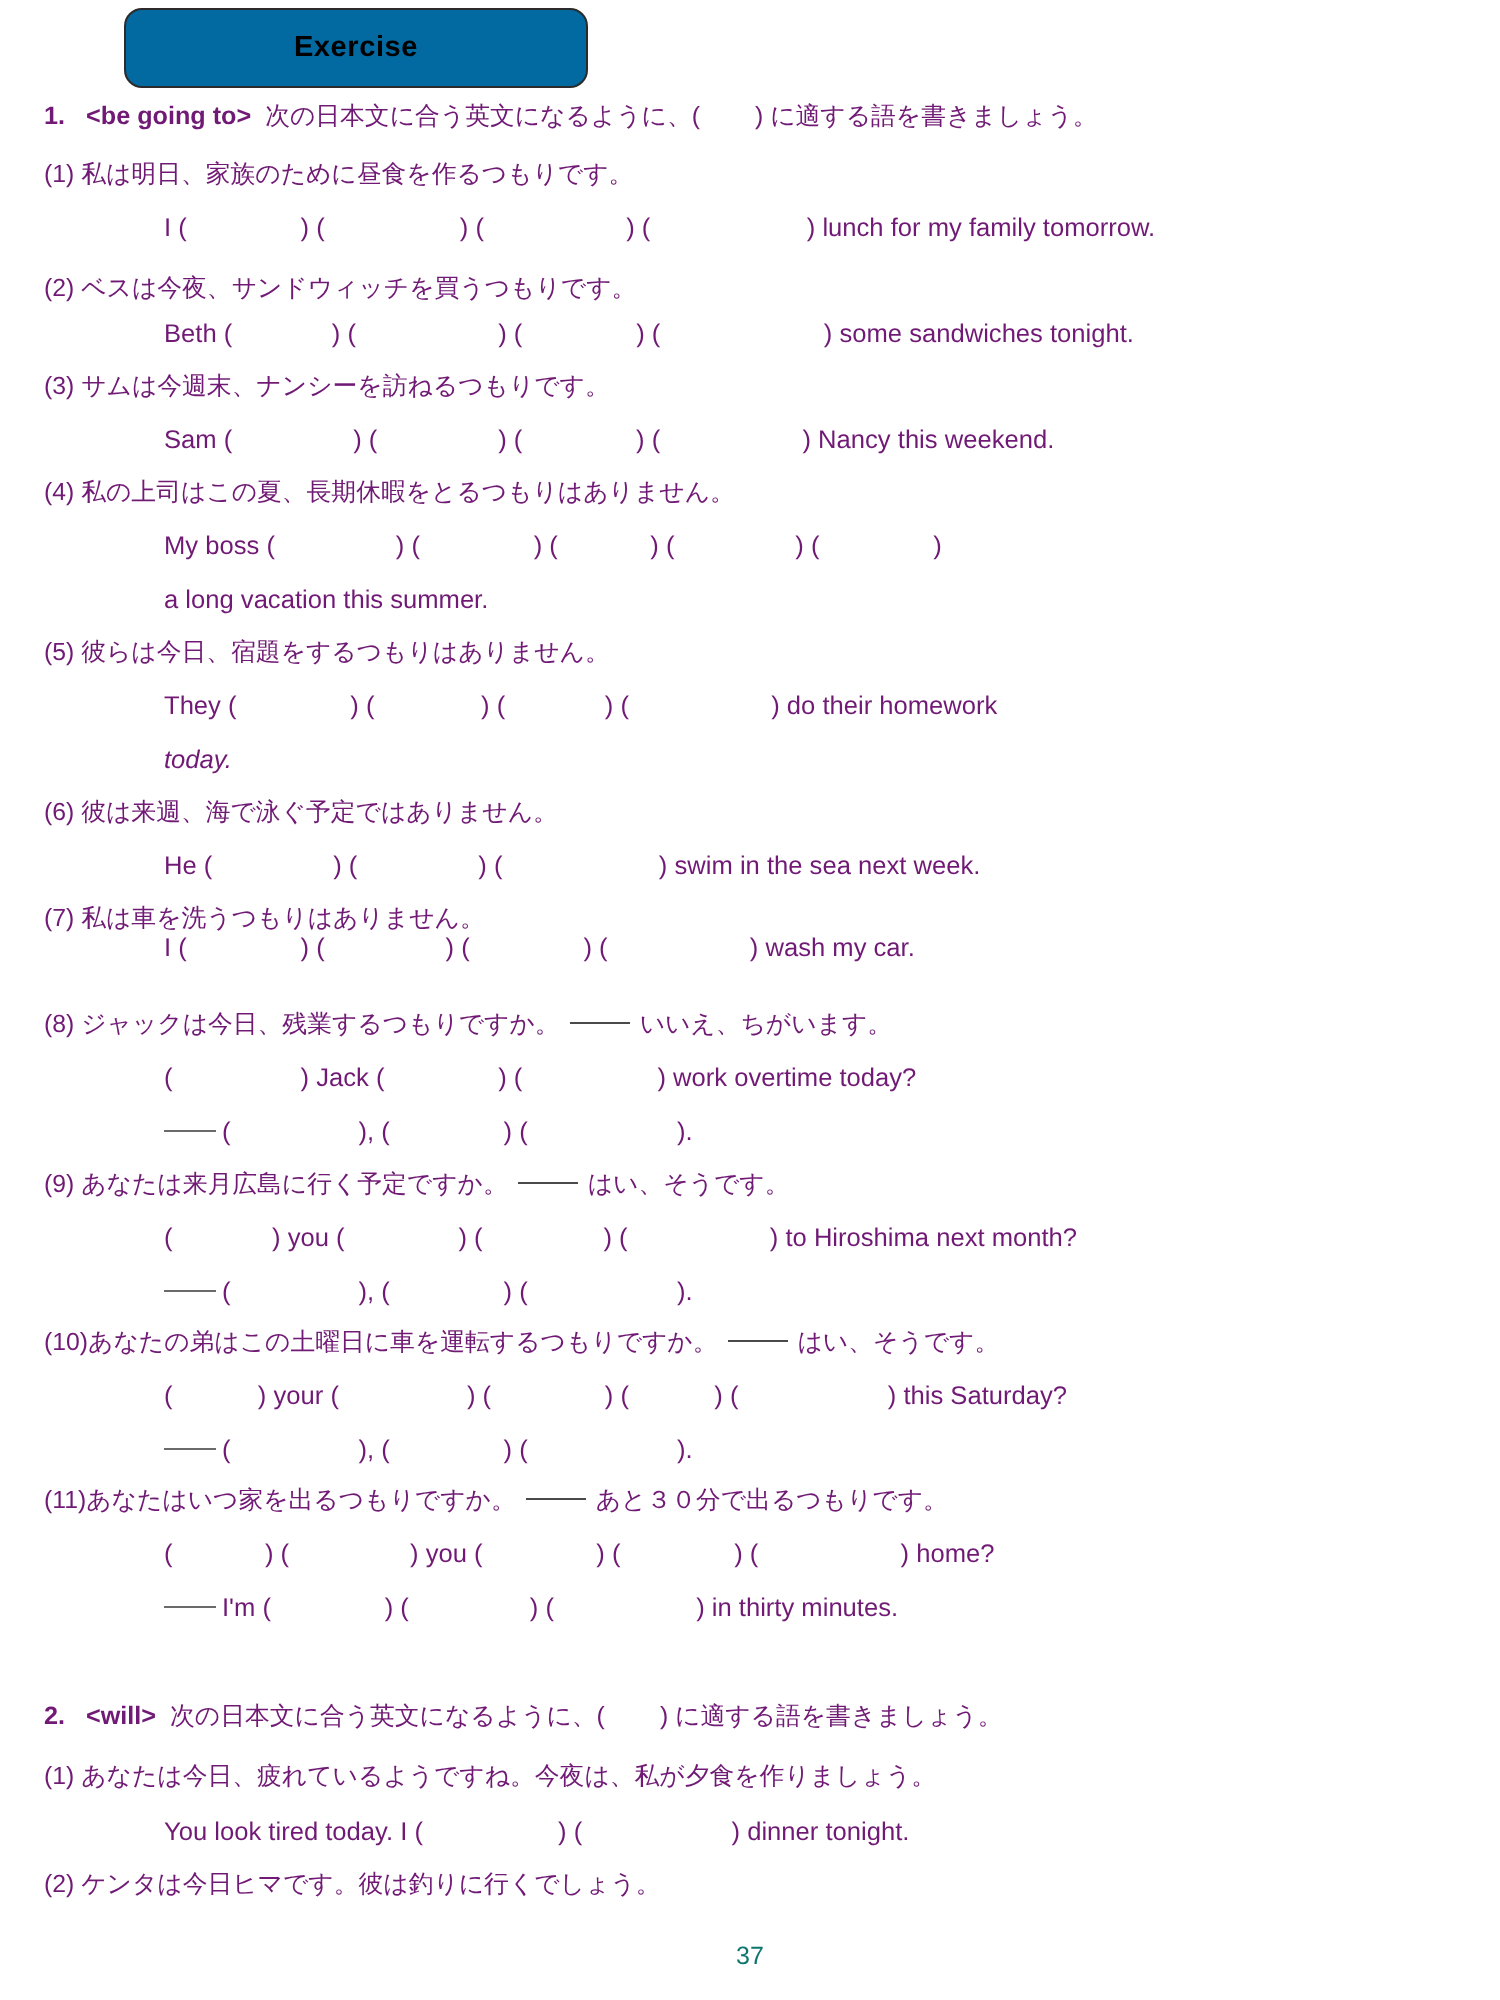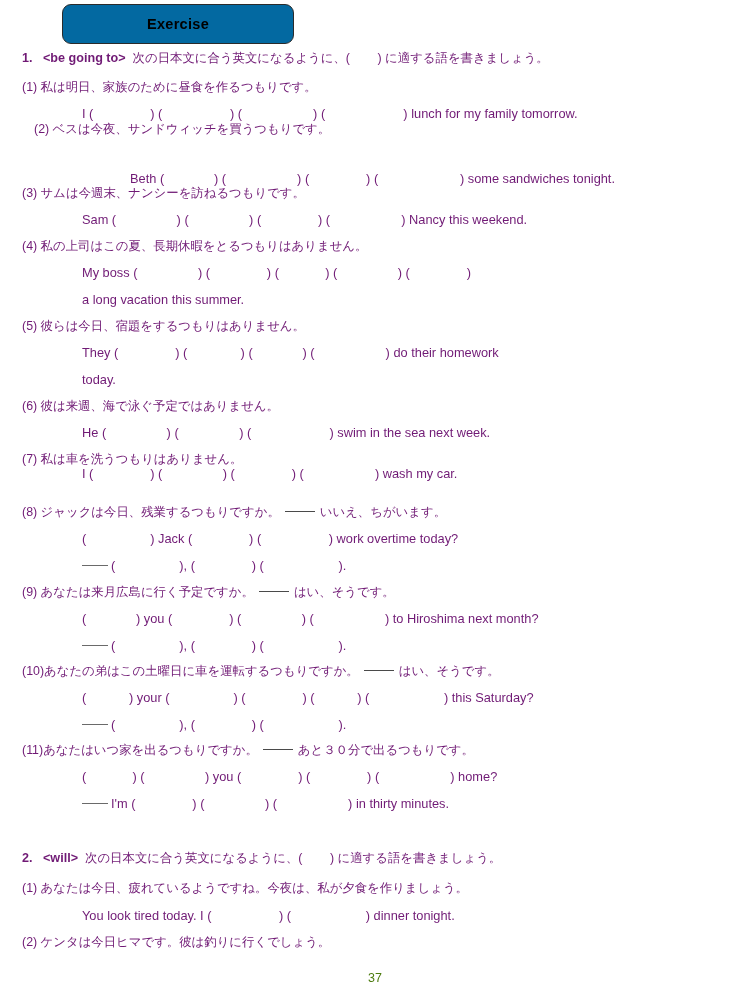--- a/index.html
+++ b/index.html
@@ -96,50 +96,50 @@
     margin: 0 5px;
   }
 
   .page-number {
     position: absolute;
     left: 0;
     top: 971px;
     width: 750px;
     text-align: center;
     font-size: 12.5px;
-    color: #4d7c0f;
+    color: #0f766e;
   }
 </style>
 </head>
 <body>
 
 <div class="page">
 
   <div class="exercise-box">
     <span class="label">Exercise</span>
   </div>
 
   <div class="row sec-head" style="left:22px; top:51px;"><span>1.</span>   <span>&lt;be going to&gt;</span>  <span class="jp">次の日本文に合う英文になるように、(        ) に適する語を書きましょう。</span></div>
 
   <div class="row jp" style="left:22px; top:80px;"><span class="num">(1)</span> <span>私は明日、家族のために昼食を作るつもりです。</span></div>
   <div class="row en blanks" style="left:82px; top:106px;">I (                ) (                   ) (                    ) (                      ) lunch for my family tomorrow.</div>
 
-  <div class="row jp" style="left:22px; top:122px;margin-left:12px;"><span class="num">(2)</span> <span>ベスは今夜、サンドウィッチを買うつもりです。</span></div>
-  <div class="row en blanks" style="left:82px; top:171px;margin-left:48px;">Beth (              ) (                    ) (                ) (                       ) some sandwiches tonight.</div>
+  <div class="row jp" style="left:22px; top:137px;"><span class="num">(2)</span> <span>ベスは今夜、サンドウィッチを買うつもりです。</span></div>
+  <div class="row en blanks" style="left:82px; top:159px;">Beth (              ) (                    ) (                ) (                       ) some sandwiches tonight.</div>
 
   <div class="row jp" style="left:22px; top:186px;"><span class="num">(3)</span> <span>サムは今週末、ナンシーを訪ねるつもりです。</span></div>
   <div class="row en blanks" style="left:82px; top:212px;">Sam (                 ) (                 ) (                ) (                    ) Nancy this weekend.</div>
 
   <div class="row jp" style="left:22px; top:239px;"><span class="num">(4)</span> <span>私の上司はこの夏、長期休暇をとるつもりはありません。</span></div>
   <div class="row en blanks" style="left:82px; top:265px;">My boss (                 ) (                ) (             ) (                 ) (                )</div>
   <div class="row en" style="left:82px; top:292px;">a long vacation this summer.</div>
 
   <div class="row jp" style="left:22px; top:319px;"><span class="num">(5)</span> <span>彼らは今日、宿題をするつもりはありません。</span></div>
   <div class="row en blanks" style="left:82px; top:345px;">They (                ) (               ) (              ) (                    ) do their homework</div>
-  <div class="row en" style="left:82px; top:372px;">today.</div>
+  <div class="row en" style="left:82px; top:372px;font-style:italic;">today.</div>
 
   <div class="row jp" style="left:22px; top:399px;"><span class="num">(6)</span> <span>彼は来週、海で泳ぐ予定ではありません。</span></div>
   <div class="row en blanks" style="left:82px; top:425px;">He (                 ) (                 ) (                      ) swim in the sea next week.</div>
 
   <div class="row jp" style="left:22px; top:452px;"><span class="num">(7)</span> <span>私は車を洗うつもりはありません。</span></div>
   <div class="row en blanks" style="left:82px; top:466px;text-align:right;">I (                ) (                 ) (                ) (                    ) wash my car.</div>
 
   <div class="row jp" style="left:22px; top:505px;"><span class="num">(8)</span> <span>ジャックは今日、残業するつもりですか。</span><span class="dash-jp"></span><span>いいえ、ちがいます。</span></div>
   <div class="row en blanks" style="left:82px; top:531px;">(                  ) Jack (                ) (                   ) work overtime today?</div>
   <div class="row en blanks" style="left:82px; top:558px;"><span class="dash"></span><span>(                  ), (                ) (                     ).</span></div>

